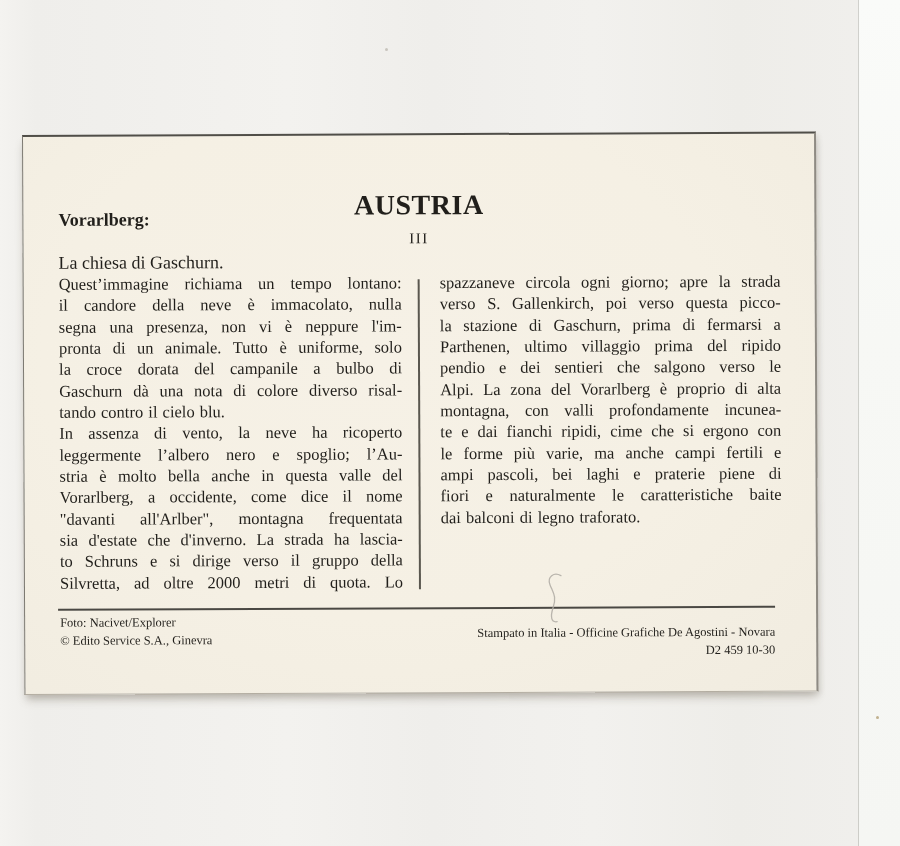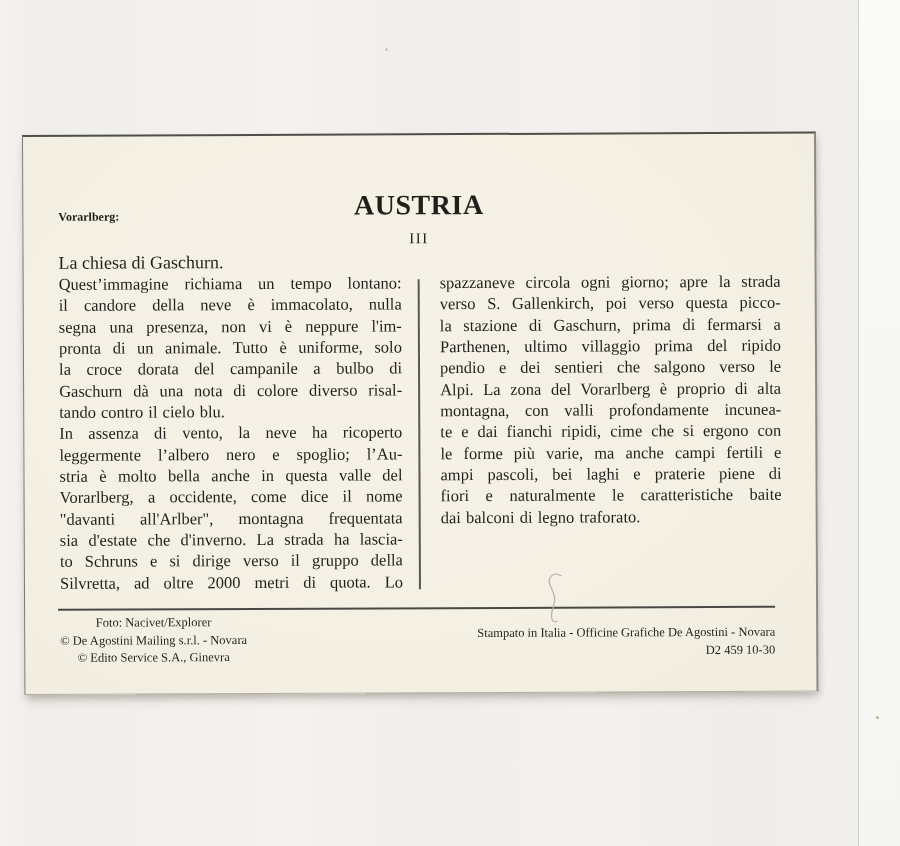--- a/index.html
+++ b/index.html
@@ -44,21 +44,21 @@
     text-align: center;
     font-size: 28px; font-weight: 700; letter-spacing: 0.5px;
   }
   .numeral {
     position: absolute; top: 95px; left: 0; width: 100%;
     text-align: center;
     font-size: 15px; letter-spacing: 1.5px;
   }
   .region {
     position: absolute; left: 35px; top: 73px;
-    font-size: 12px; font-weight: 700;
+    font-size: 18px; font-weight: 700;
   }
   .subtitle {
     position: absolute; left: 35px; top: 99px;
     font-size: 18px;
     margin-top: 17px;
   }
   .col {
     position: absolute; top: 137px;
     font-size: 16.5px;
     word-spacing: 1px;
@@ -83,21 +83,21 @@
   }
   .credits-left {
     position: absolute; left: 35px; top: 478px;
     font-size: 12.5px; line-height: 17.5px;
   }
   .credits-right {
     position: absolute; left: 350px; top: 490px;
     width: 400px; text-align: right;
     font-size: 12.5px; line-height: 17.5px;
   }
-  .cline { height: 17.5px; overflow: hidden; white-space: nowrap; text-align: center; }
+  .cline { height: 17.5px; overflow: hidden; white-space: nowrap; }
   .credits-right .cline { text-align: right; }
   .squiggle {
     position: absolute; left: 515px; top: 433px;
     width: 50px; height: 62px;
     z-index: 3; pointer-events: none;
   }
   .speck-1 {
     position: absolute; left: 876px; top: 716px;
     width: 3px; height: 3px; border-radius: 50%;
     background: rgba(150,120,60,0.55);
@@ -153,21 +153,20 @@
         <div class="bline">le forme più varie, ma anche campi fertili e</div>
         <div class="bline">ampi pascoli, bei laghi e praterie piene di</div>
         <div class="bline">fiori e naturalmente le caratteristiche baite</div>
         <div class="bline flush">dai balconi di legno traforato.</div>
       </div>
 
     <div class="footer-rule"></div>
 
     <div class="credits-left">
         <div class="cline">Foto: Nacivet/Explorer</div>
-        <div class="cline">© De Agostini Mailing s.r.l. - Novara</div>
         <div class="cline">© Edito Service S.A., Ginevra</div>
       </div>
 
     <div class="credits-right">
         <div class="cline">Stampato in Italia - Officine Grafiche De Agostini - Novara</div>
         <div class="cline">D2 459 10-30</div>
       </div>
 
     <svg class="squiggle" viewBox="0 0 50 62" xmlns="http://www.w3.org/2000/svg">
       <path d="M 21 8 C 14 4, 7 9, 10 17 C 13 25, 17 29, 13 40 C 10 49, 11 55, 17 54" fill="none" stroke="#b3aea6" stroke-width="1.3" stroke-linecap="round" opacity="0.9"></path>

